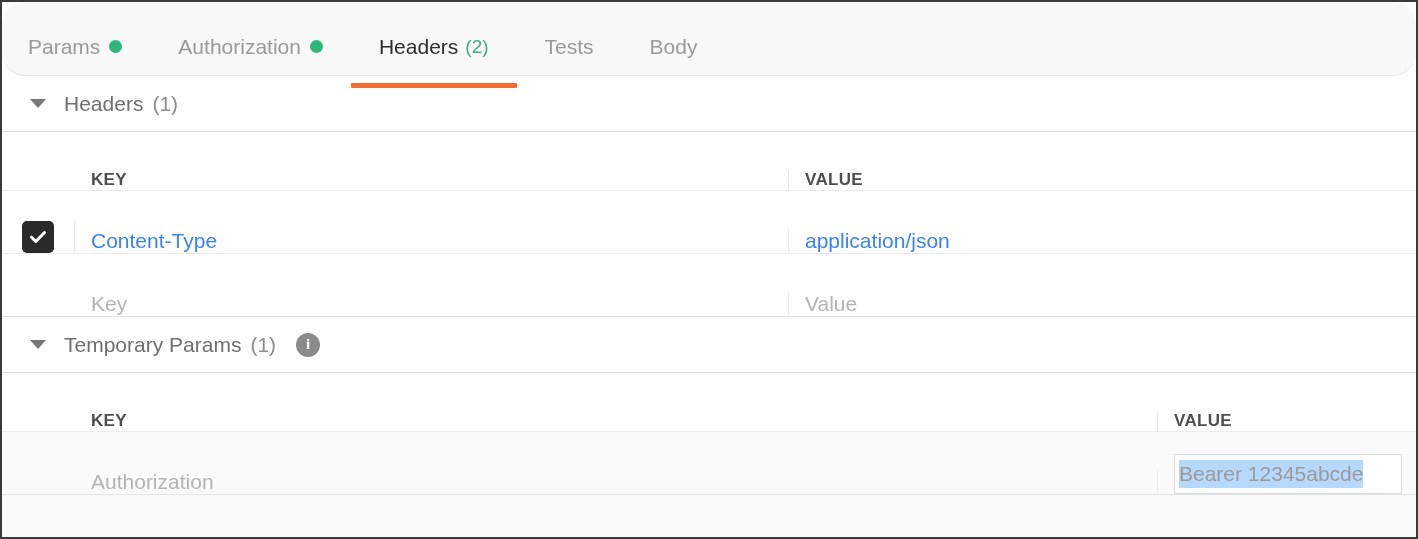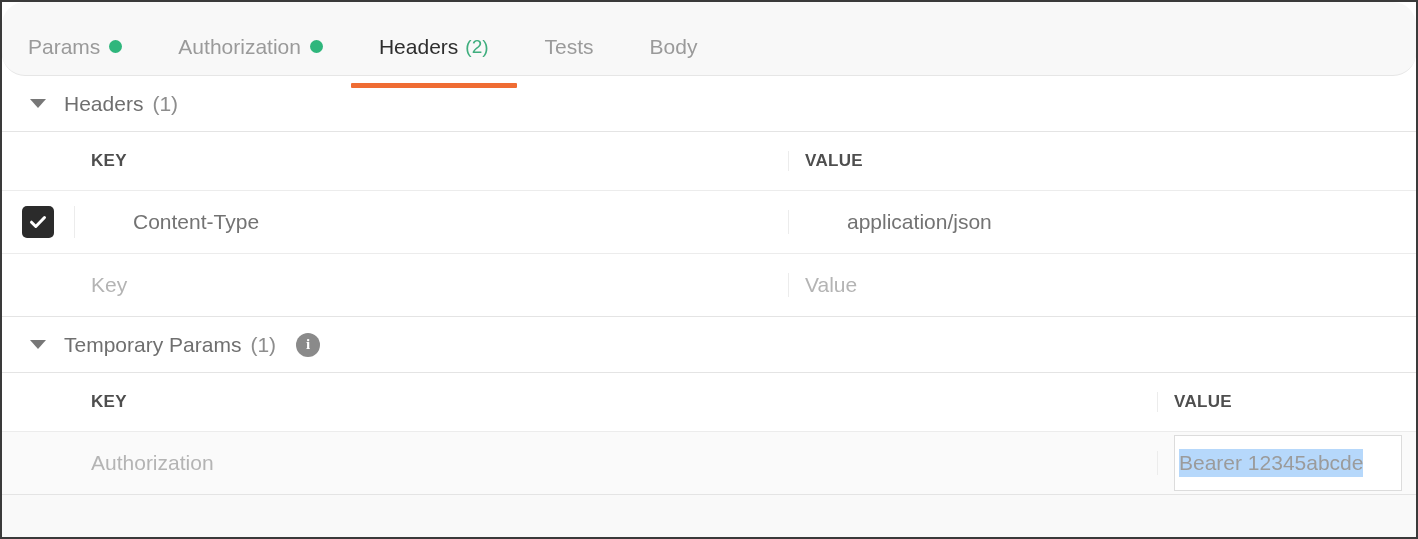--- a/index.html
+++ b/index.html
@@ -123,21 +123,21 @@
 
   
   .tbl {
     width: 100%;
     border-top: 1px solid #e4e4e4;
     border-bottom: 1px solid #e4e4e4;
     box-sizing: border-box;
   }
   .trow {
     display: flex;
-    align-items: center;
+    align-items: flex-end;
     border-bottom: 1px solid #ececec;
     min-height: 62px;
   }
   .trow:last-child { border-bottom: none; }
   .trow.head { min-height: 58px; }
   .trow.disabled { background: #fafafa; }
 
   .cell-check {
     width: 73px;
     flex: none;
@@ -166,22 +166,21 @@
   .tbl-temp   .cell-val { width: 258px; }
 
   .colhead {
     font-size: 17px;
     font-weight: bold;
     color: #4e4e4e;
     letter-spacing: 0.3px;
   }
   .cellvalue {
     font-size: 21px;
-    color: #737373;
-    margin-left: 42px;
+    color: #3b82f6;
   }
   .placeholder {
     font-size: 21px;
     color: #b4b4b4;
   }
 
   .checkbox {
     width: 32px;
     height: 32px;
     border-radius: 5px;
@@ -190,21 +189,21 @@
     align-items: center;
     justify-content: center;
     cursor: pointer;
     flex: none;
   }
   .checkbox svg { display: block; }
 
   
   .val-input {
     width: 228px;
-    height: 56px;
+    height: 40px;
     box-sizing: border-box;
     border: 1px solid #dcdcdc;
     background: #ffffff;
     display: flex;
     align-items: center;
     padding: 0 4px;
     overflow: hidden;
   }
   .sel-text {
     font-size: 21px;

